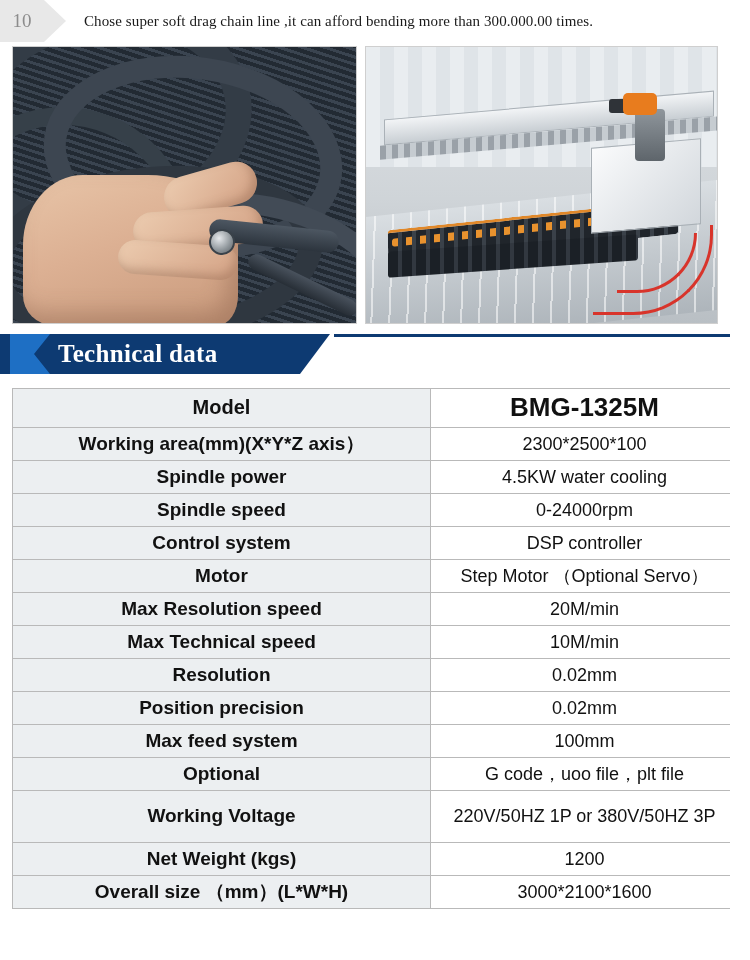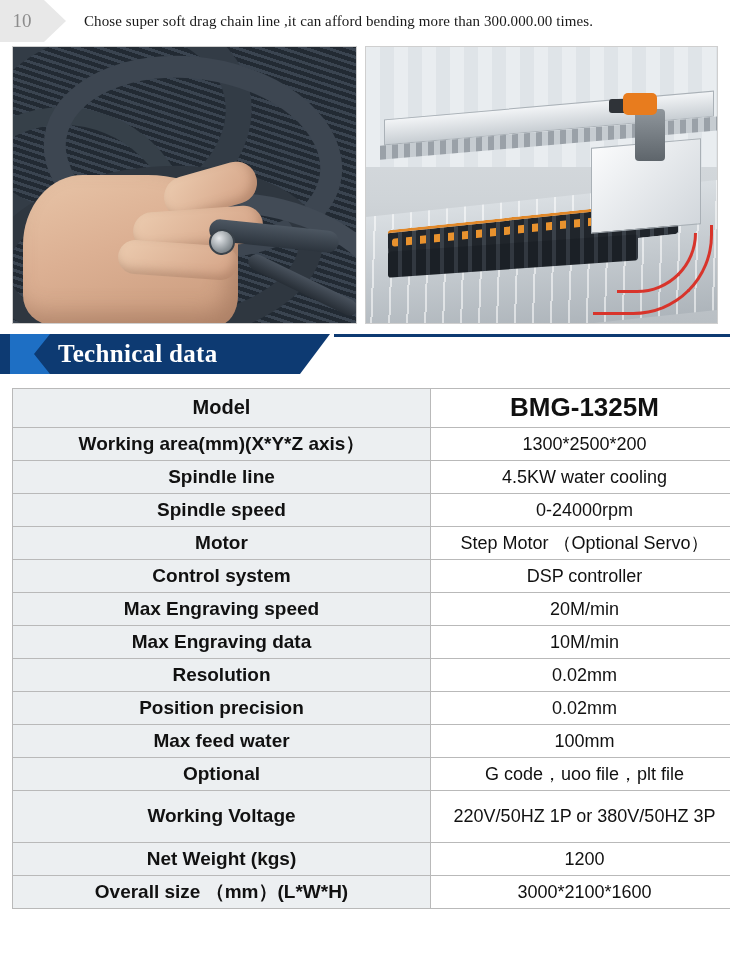--- a/index.html
+++ b/index.html
@@ -350,56 +350,56 @@
 
   <div class="tbl-wrap">
     <table class="spec">
       <tbody>
         <tr class="r0">
           <td class="k">Model</td>
           <td class="v">BMG-1325M</td>
         </tr>
         <tr>
           <td class="k">Working area(mm)(X*Y*Z axis）</td>
-          <td class="v">1300*2500*200</td>
-        </tr>
-        <tr>
-          <td class="k">Spindle line</td>
+          <td class="v">2300*2500*100</td>
+        </tr>
+        <tr>
+          <td class="k">Spindle power</td>
           <td class="v">4.5KW water cooling</td>
         </tr>
         <tr>
           <td class="k">Spindle speed</td>
           <td class="v">0-24000rpm</td>
         </tr>
         <tr>
+          <td class="k">Control system</td>
+          <td class="v">DSP controller</td>
+        </tr>
+        <tr>
           <td class="k">Motor</td>
           <td class="v">Step Motor （Optional Servo）</td>
         </tr>
         <tr>
-          <td class="k">Control system</td>
-          <td class="v">DSP controller</td>
-        </tr>
-        <tr>
-          <td class="k">Max Engraving speed</td>
+          <td class="k">Max Resolution speed</td>
           <td class="v">20M/min</td>
         </tr>
         <tr>
-          <td class="k">Max Engraving data</td>
+          <td class="k">Max Technical speed</td>
           <td class="v">10M/min</td>
         </tr>
         <tr>
           <td class="k">Resolution</td>
           <td class="v">0.02mm</td>
         </tr>
         <tr>
           <td class="k">Position precision</td>
           <td class="v">0.02mm</td>
         </tr>
         <tr>
-          <td class="k">Max feed water</td>
+          <td class="k">Max feed system</td>
           <td class="v">100mm</td>
         </tr>
         <tr>
           <td class="k">Optional</td>
           <td class="v">G code，uoo file，plt file</td>
         </tr>
         <tr class="tall">
           <td class="k">Working Voltage</td>
           <td class="v">220V/50HZ 1P or 380V/50HZ 3P</td>
         </tr>

